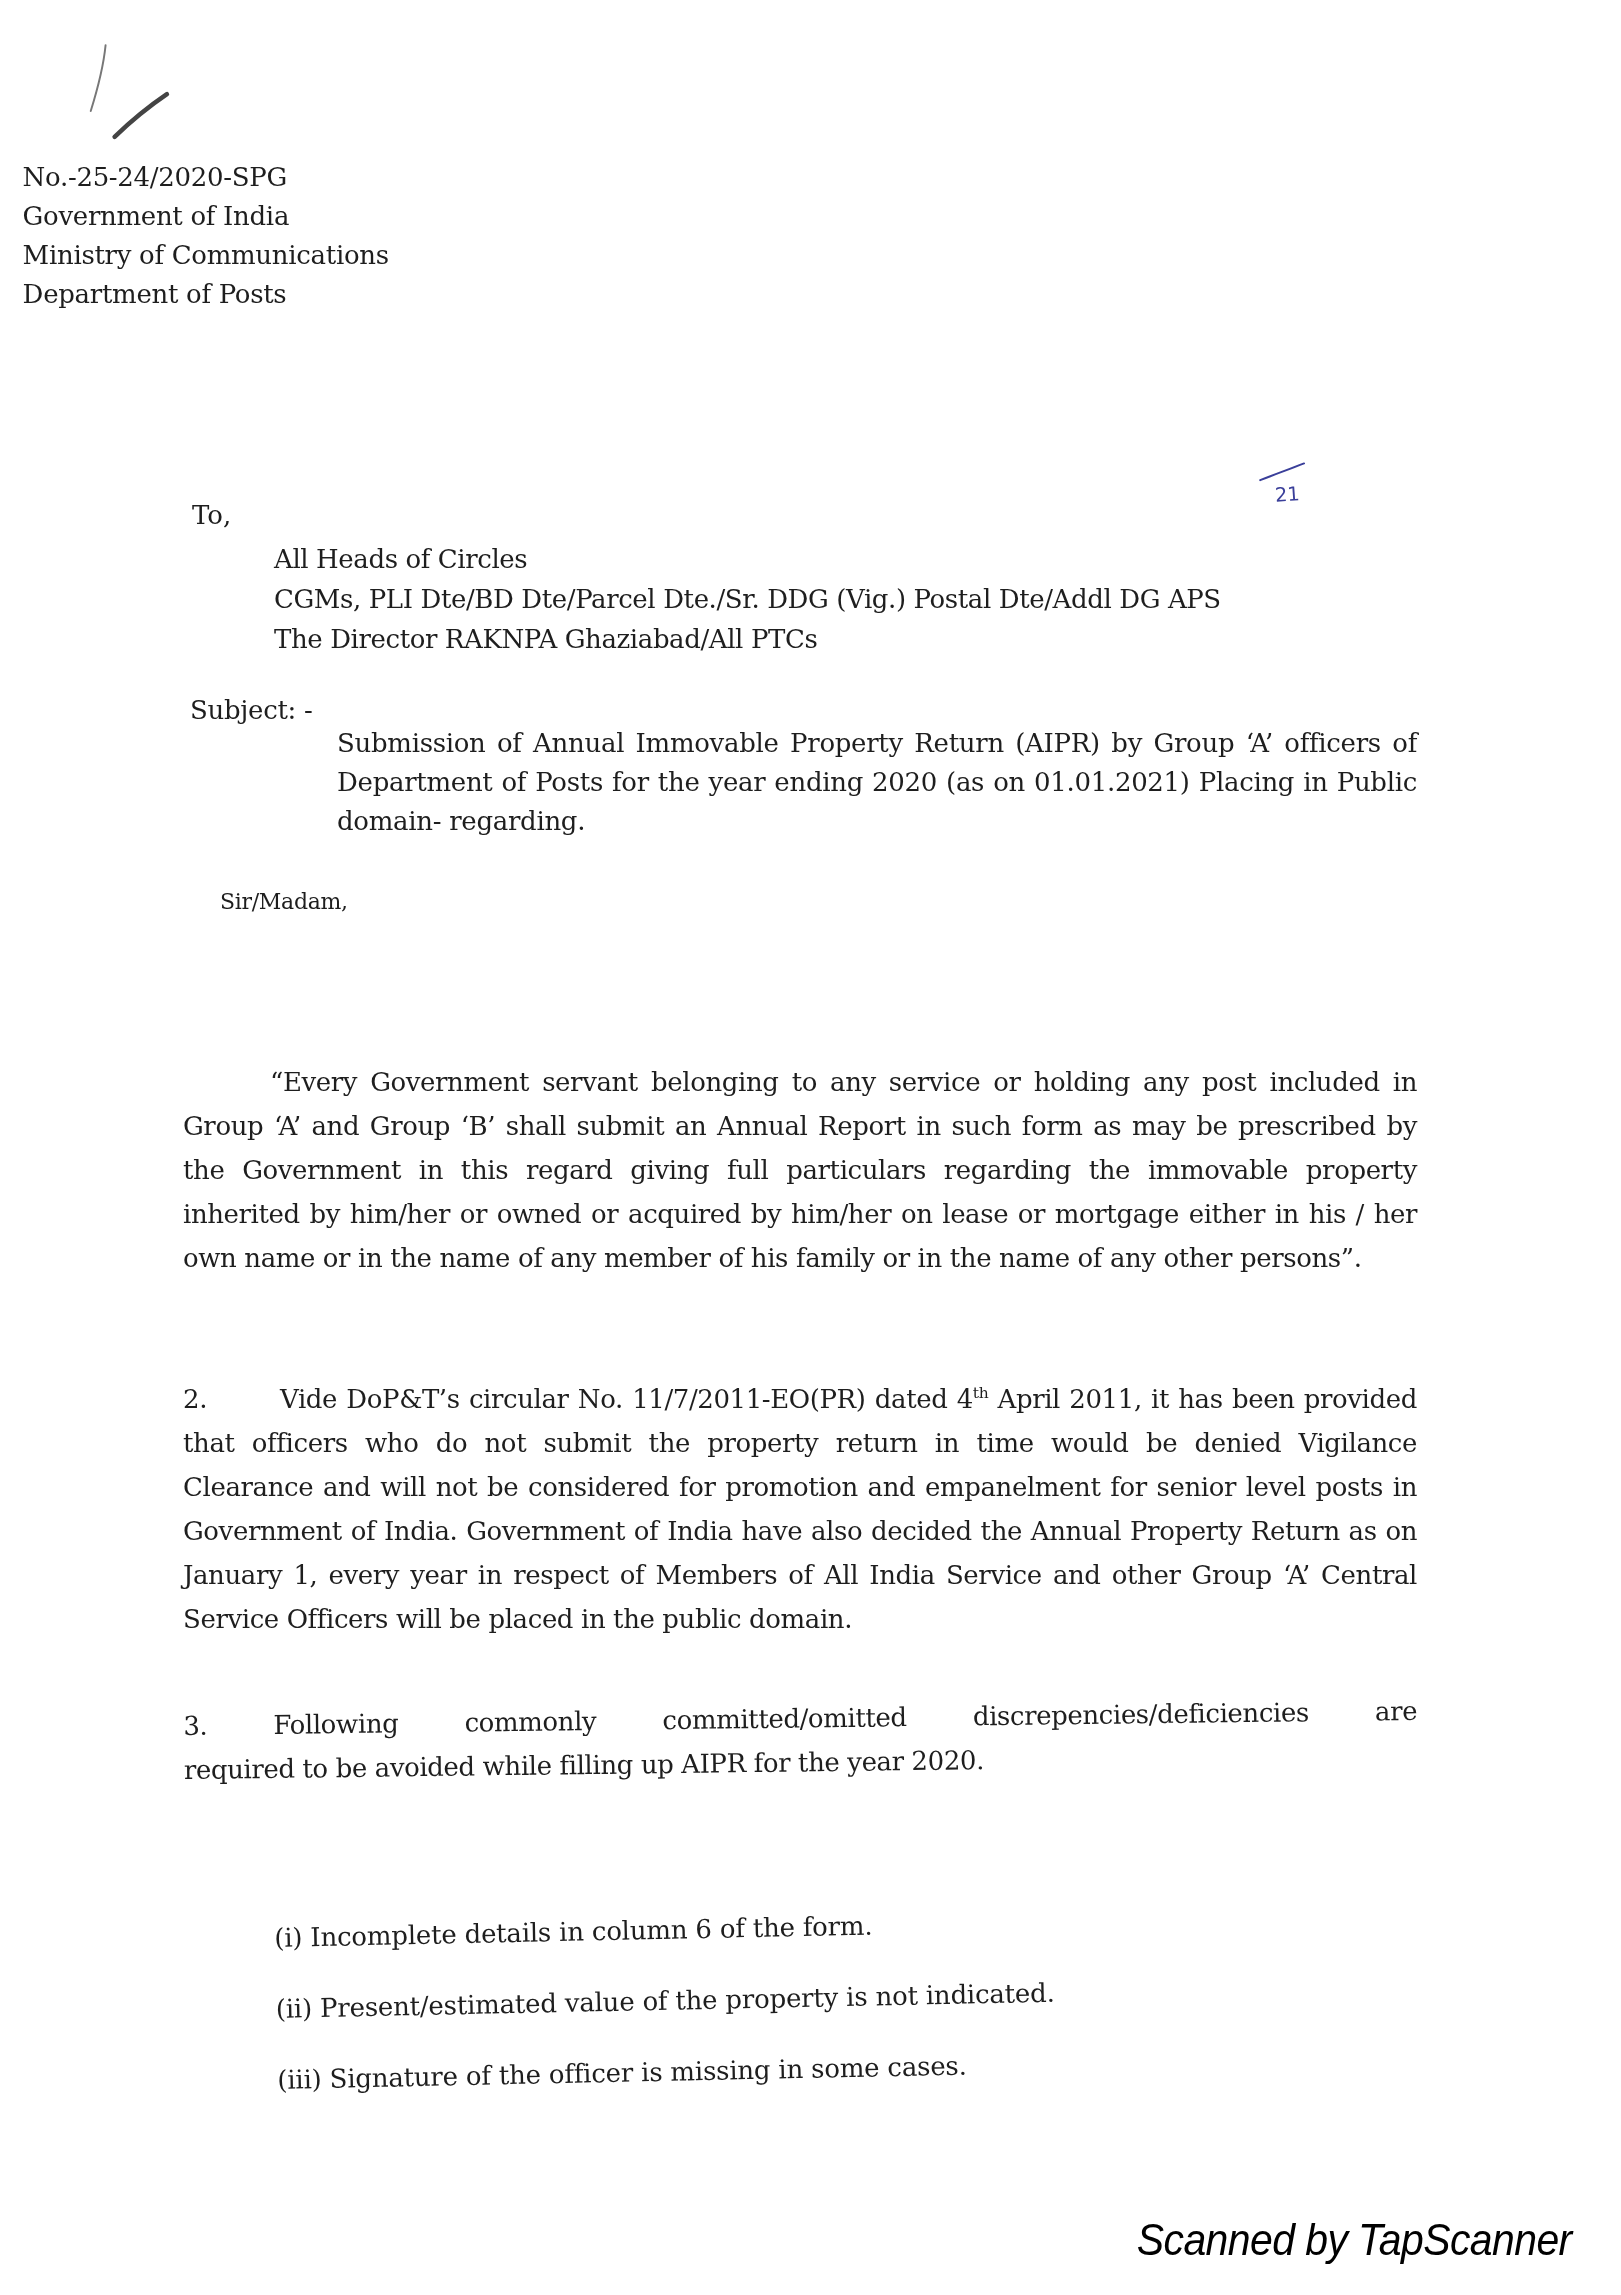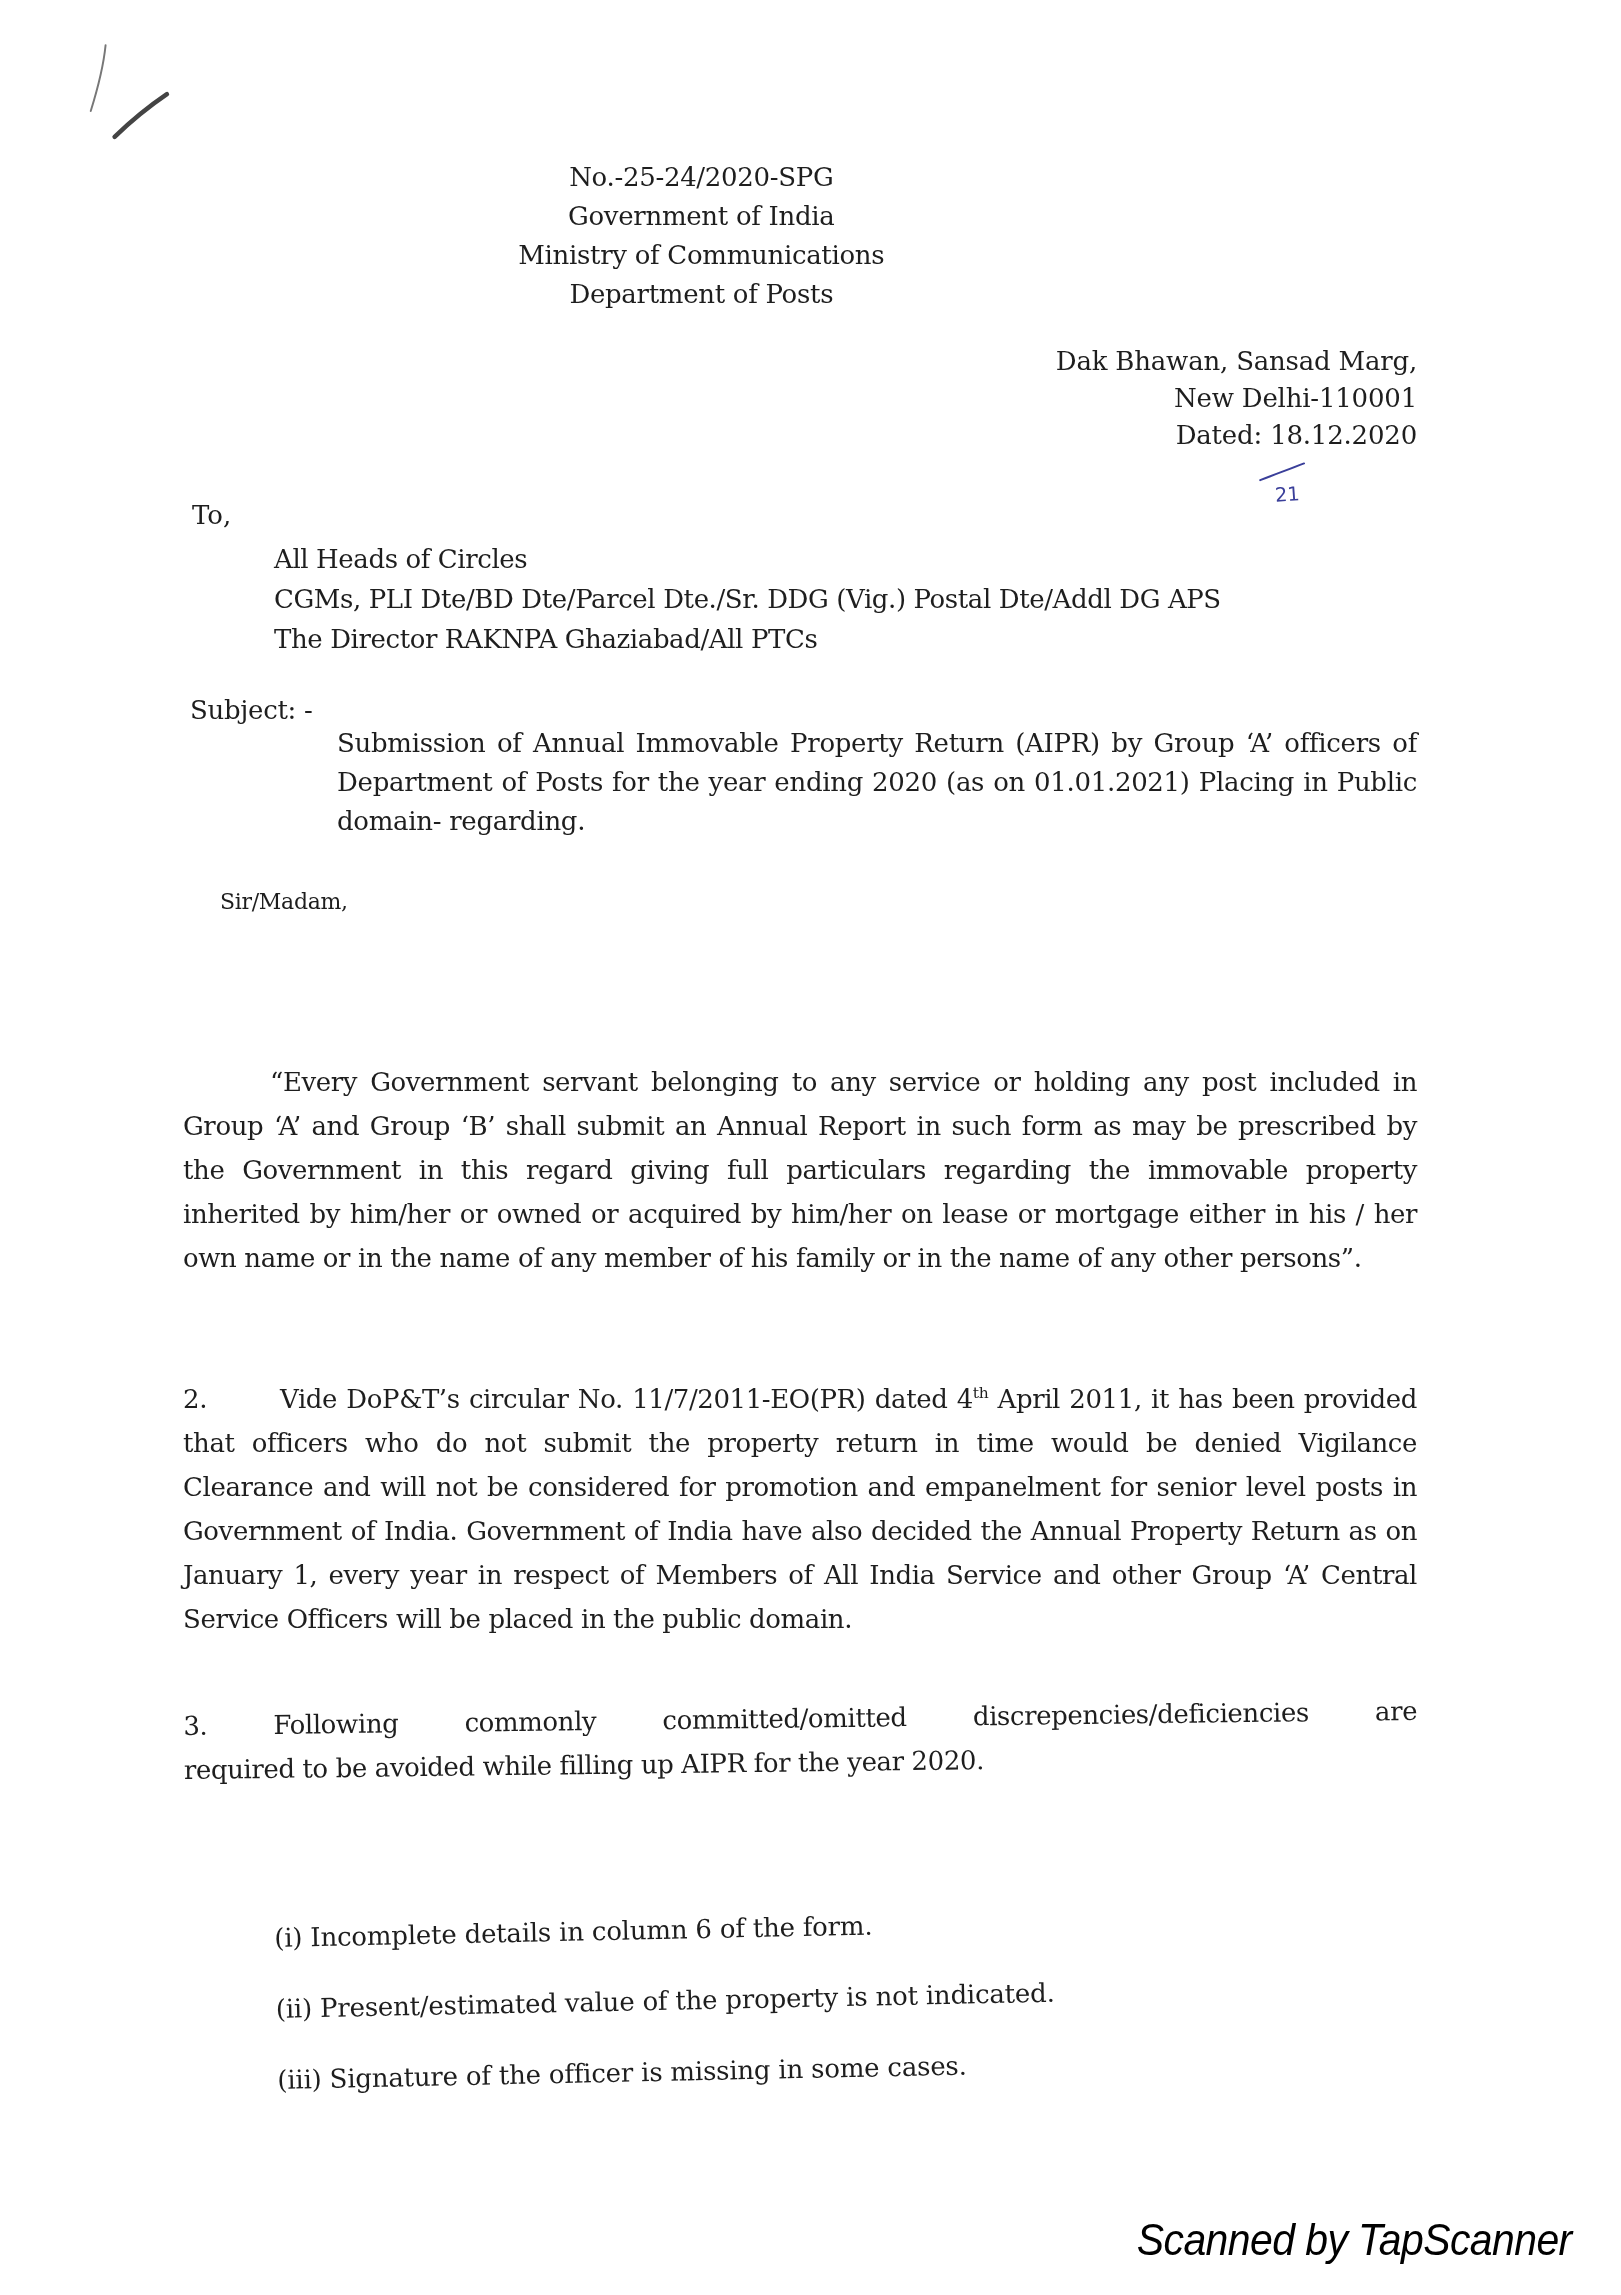--- a/index.html
+++ b/index.html
@@ -24,21 +24,21 @@
     position: absolute;
     left: 0; top: 0;
     width: 1622px; height: 2295px;
     pointer-events: none;
   }
   .header {
     position: absolute;
     left: 0;
     width: 1380px;
     top: 158px;
-    text-align: center;
+    text-align: left;
     font-size: 26px;
     line-height: 39px;
     letter-spacing: -0.3px;
   }
   .header div { padding-left: 22.6px; }
   .address {
     position: absolute;
     right: 205px;
     top: 343px;
     text-align: right;
@@ -164,28 +164,20 @@
     <path d="M1952 744 C1975 735 2000 726 2020 718" stroke="#3a3f9a" stroke-width="3" fill="none" stroke-linecap="round"></path>
   </svg>
 
   <div class="header">
     <div>No.-25-24/2020-SPG</div>
     <div>Government of India</div>
     <div>Ministry of Communications</div>
     <div>Department of Posts</div>
   </div>
 
-  <div class="address">
-    <div>Dak Bhawan, Sansad Marg,</div>
-    <div>New Delhi-110001</div>
-    <div>
-      <span>Dated:</span>
-      <span>18.12.2020</span>
-    </div>
-  </div>
   <div class="handwritten-date">21</div>
 
   <div class="to-label">To,</div>
   <div class="recipients">
     <div>All Heads of Circles</div>
     <div>CGMs, PLI Dte/BD Dte/Parcel Dte./Sr. DDG (Vig.) Postal Dte/Addl DG APS</div>
     <div>The Director RAKNPA Ghaziabad/All PTCs</div>
   </div>
 
   <div class="subject">

